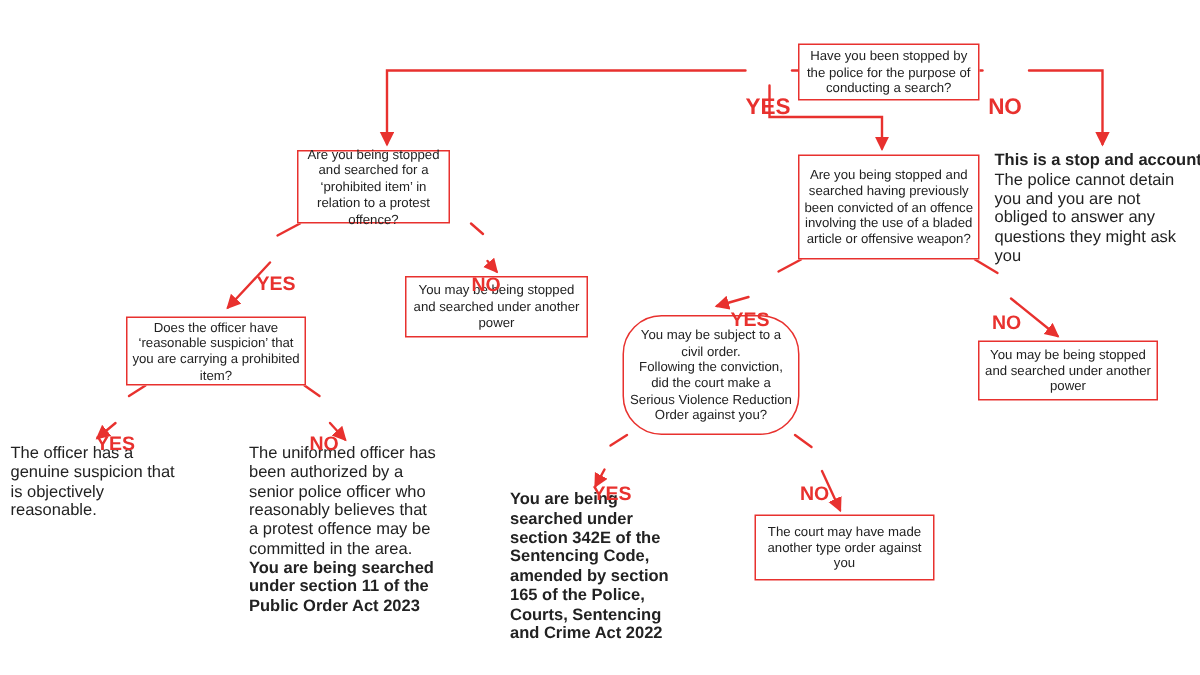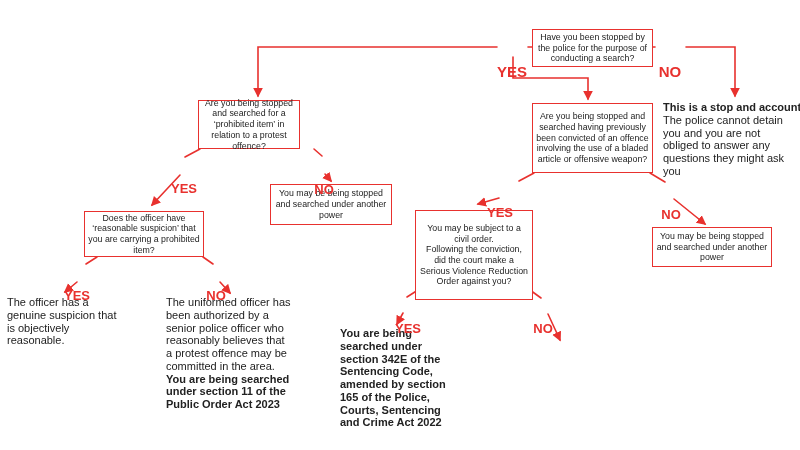--- a/index.html
+++ b/index.html
@@ -88,31 +88,34 @@
   </div>
 
   <div class="box" style="left:270px; top:184px; width:122px; height:41px;">
     <span>You may be being stopped and searched under another power</span>
   </div>
 
   <div class="box" style="left:84px; top:211px; width:120px; height:46px;">
     <span>Does the officer have ‘reasonable suspicion’ that you are carrying a prohibited item?</span>
   </div>
 
-  <div class="box" style="left:415px; top:210px; width:118px; height:90px;">
+  <div class="box" style="left:415px; top:210px; width:118px; height:80px;border-radius:26px;">
     <span>
       <span style="display:block;">You may be subject to a civil order.</span>
       <span style="display:block;">Following the conviction, did the court make a Serious Violence Reduction Order against you?</span>
     </span>
   </div>
 
   <div class="box" style="left:652px; top:227px; width:120px; height:40px;">
     <span>You may be being stopped and searched under another power</span>
   </div>
 
+  <div class="box" style="left:503px; top:343px; width:120px; height:44px;">
+    <span>The court may have made another type order against you</span>
+  </div>
 
   <div class="note" style="left:663px; top:101px; width:128px;">
     <span class="b nowrap">This is a stop and account.</span>
     <span>The police cannot detain you and you are not obliged to answer any questions they might ask you</span>
   </div>
 
   <div class="note" style="left:7px; top:296px; width:112px;">
     <span>The officer has a genuine suspicion that is objectively reasonable.</span>
   </div>
 

